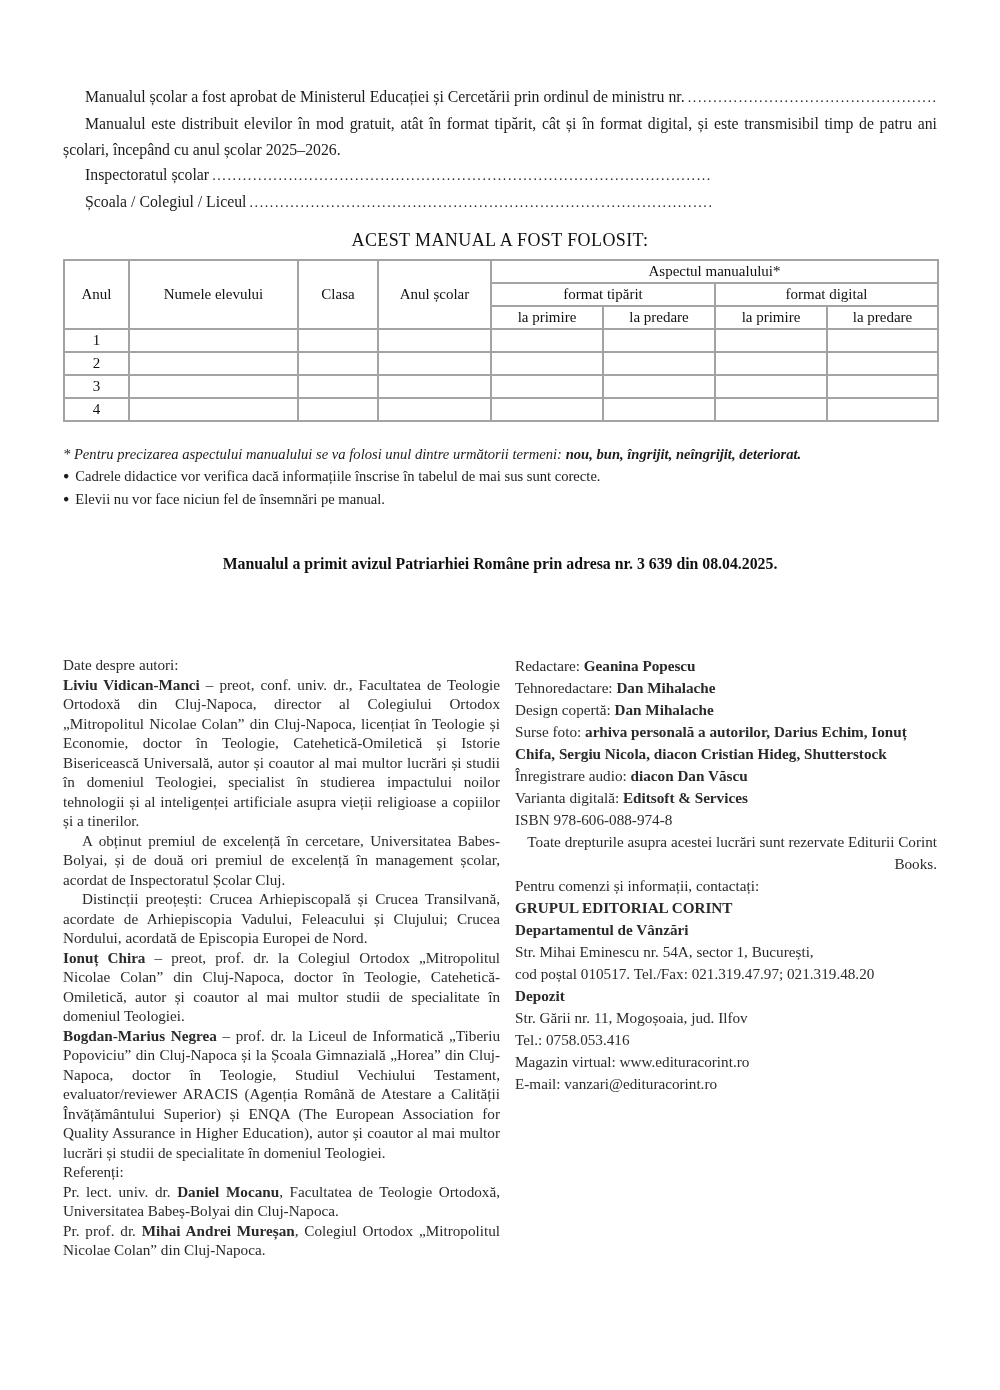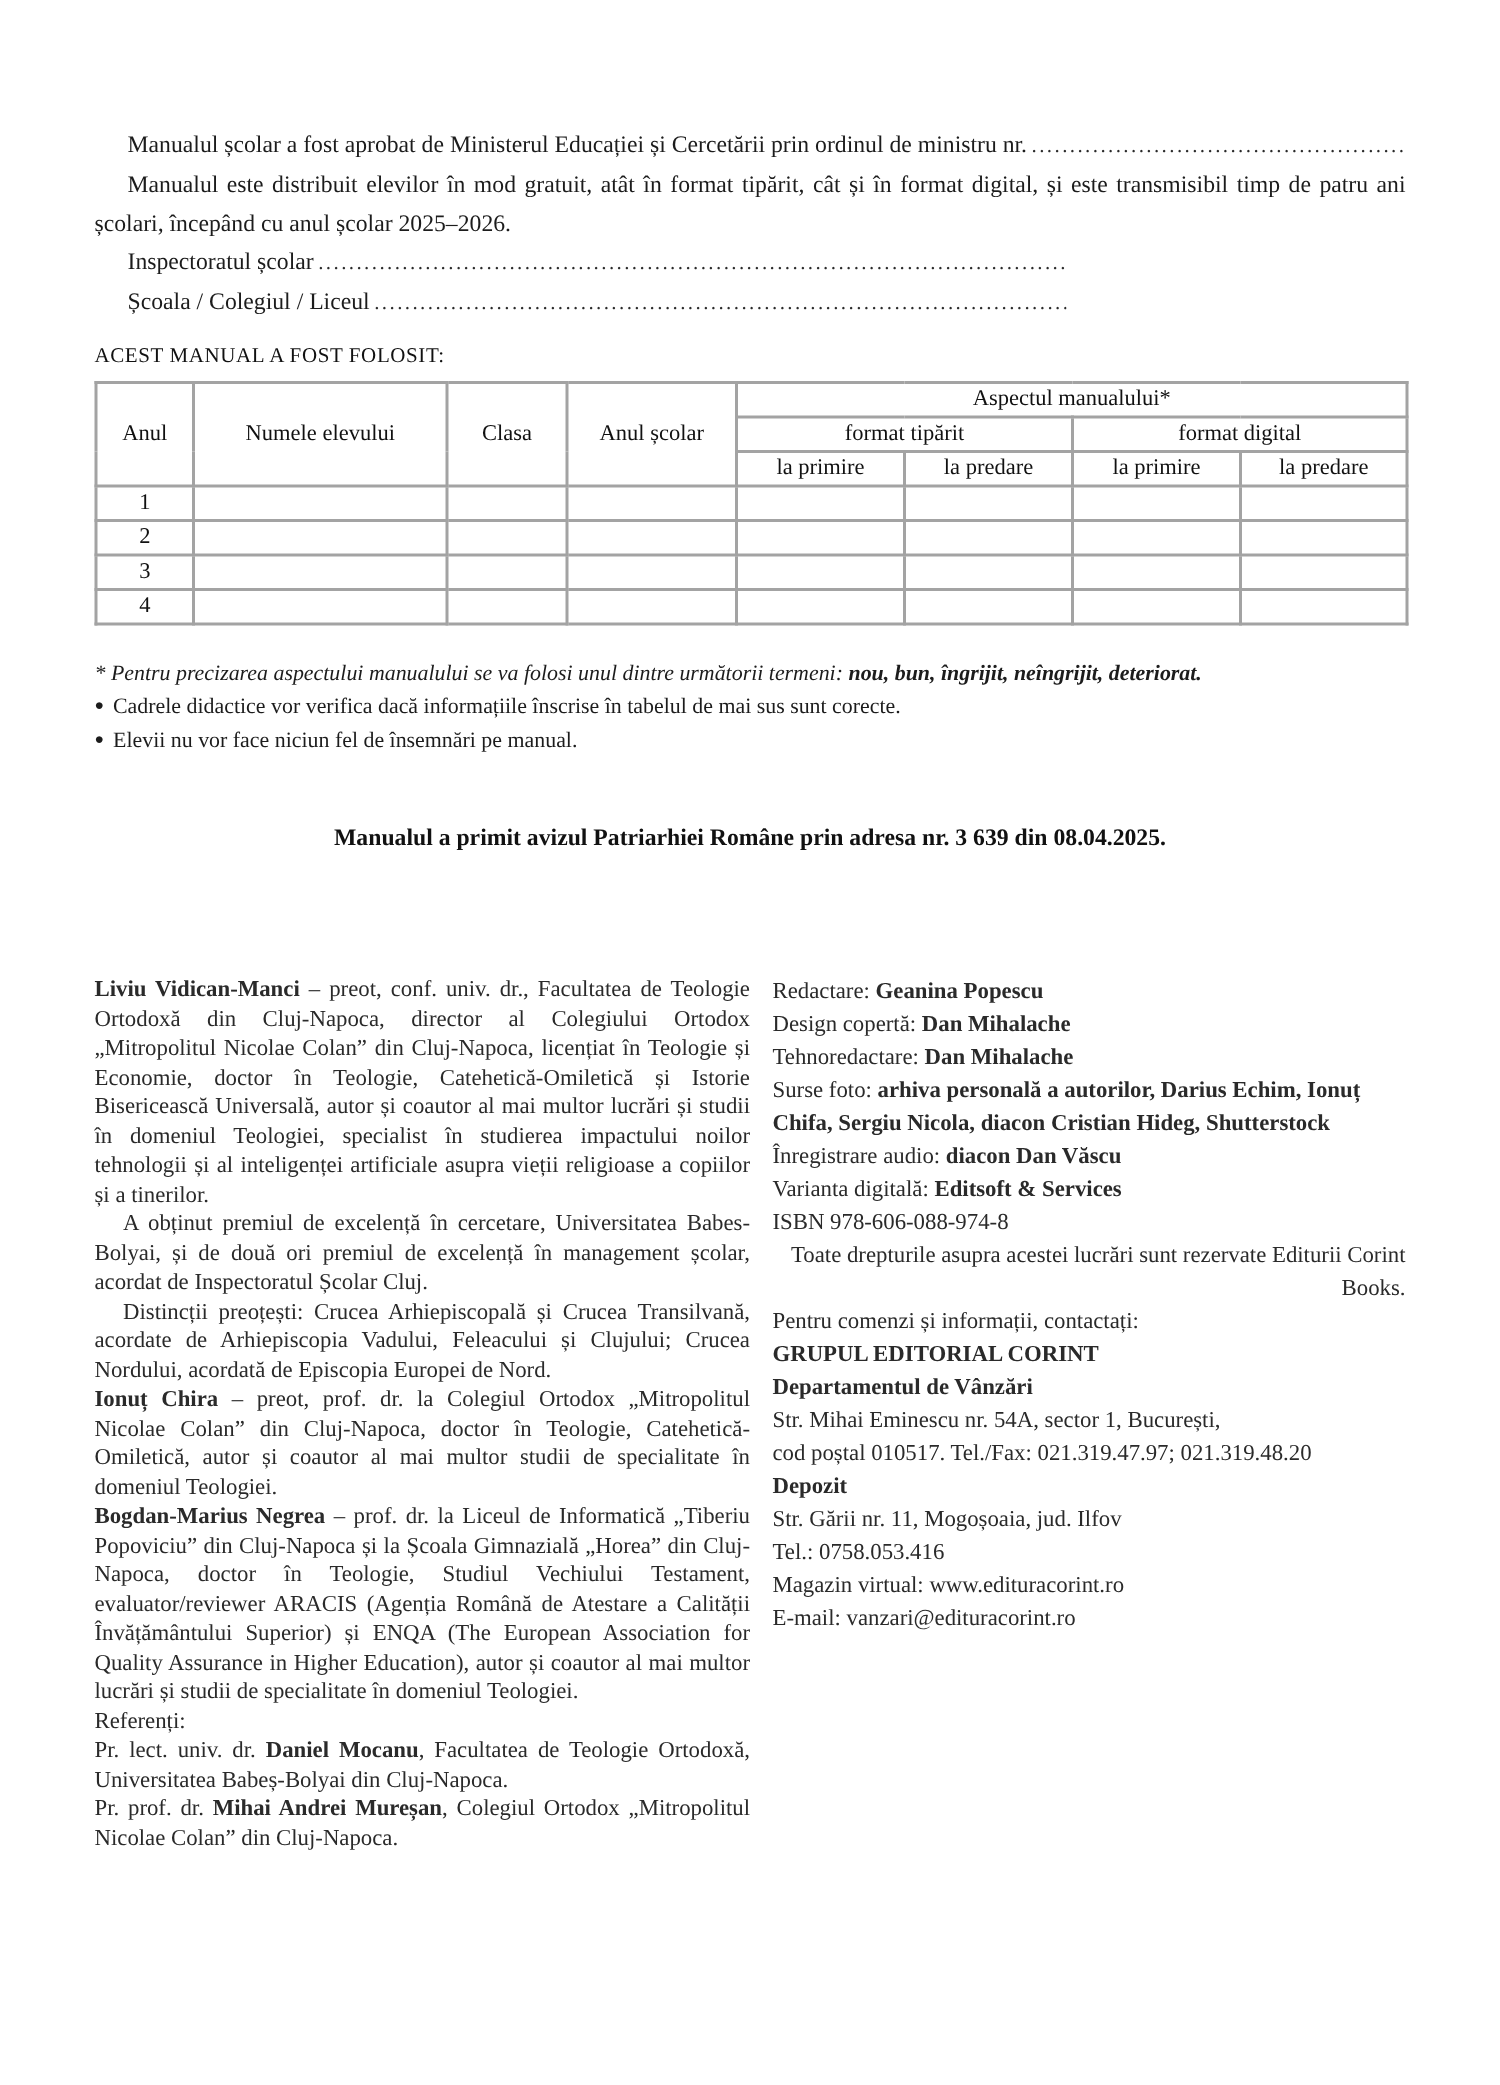--- a/index.html
+++ b/index.html
@@ -17,22 +17,22 @@
   .intro-line .lbl { white-space: nowrap; flex: 0 0 auto; padding-left: 22px; }
   .leader {
     flex: 1 1 auto; overflow: hidden; white-space: nowrap;
     letter-spacing: 1.6px; font-size: 14px; margin-left: 3px; color: #2a2a2a;
   }
   .intro-line.short { width: 648px; }
   .justify-par { margin: 0; text-align: justify; text-indent: 22px; }
 
   
   .table-title {
-    margin: 14px 0 0; font-weight: normal;
-    font-size: 14px; letter-spacing: 0.4px; color: #111; font-family: Liberation Serif, serif;
+    margin: 14px 0 0; text-align: center; font-weight: normal;
+    font-size: 18px; letter-spacing: 0.4px; color: #111; font-family: Liberation Serif, serif;
   }
   .usage-table {
     margin-top: 8px; width: 874px; border-collapse: collapse;
     table-layout: fixed; font-size: 15px; color: #111;
   }
   .usage-table th, .usage-table td {
     border: 2px solid #a3a3a3; font-weight: normal; text-align: center;
     vertical-align: middle; padding: 0 3px; height: 23px; overflow: hidden;
   }
 
@@ -176,34 +176,35 @@
     <p>
       <span class="bullet">●</span><span>Elevii nu vor face niciun fel de însemnări pe manual.</span>
     </p>
   </section>
 
   <p class="aviz">Manualul a primit avizul Patriarhiei Române prin adresa nr. 3 639 din 08.04.2025.</p>
 
   <div class="columns">
 
     <div class="col-left">
+      <p class="authors-heading">Date despre autori:</p>
       <p class="mt"><b>Liviu Vidican-Manci</b><span> – preot, conf. univ. dr., Facultatea de Teologie Ortodoxă din Cluj-Napoca, director al Colegiului Ortodox „Mitropolitul Nicolae Colan” din Cluj-Napoca, licențiat în Teologie și Economie, doctor în Teologie, Catehetică-Omiletică și Istorie Bisericească Universală, autor și coautor al mai multor lucrări și studii în domeniul Teologiei, specialist în studierea impactului noilor tehnologii și al inteligenței artificiale asupra vieții religioase a copiilor și a tinerilor.</span></p>
       <p class="p-cont">A obținut premiul de excelență în cercetare, Universitatea Babes-Bolyai, și de două ori premiul de excelență în management școlar, acordat de Inspectoratul Școlar Cluj.</p>
       <p class="p-cont">Distincții preoțești: Crucea Arhiepiscopală și Crucea Transilvană, acordate de Arhiepiscopia Vadului, Feleacului și Clujului; Crucea Nordului, acordată de Episcopia Europei de Nord.</p>
       <p class="mt"><b>Ionuț Chira</b><span> – preot, prof. dr. la Colegiul Ortodox „Mitropolitul Nicolae Colan” din Cluj-Napoca, doctor în Teologie, Catehetică-Omiletică, autor și coautor al mai multor studii de specialitate în domeniul Teologiei.</span></p>
       <p class="mt"><b>Bogdan-Marius Negrea</b><span> – prof. dr. la Liceul de Informatică „Tiberiu Popoviciu” din Cluj-Napoca și la Școala Gimnazială „Horea” din Cluj-Napoca, doctor în Teologie, Studiul Vechiului Testament, evaluator/reviewer ARACIS (Agenția Română de Atestare a Calității Învățământului Superior) și ENQA (The European Association for Quality Assurance in Higher Education), autor și coautor al mai multor lucrări și studii de specialitate în domeniul Teologiei.</span></p>
       <p class="mt">Referenți:</p>
       <p class="mt"><span>Pr. lect. univ. dr. </span><b>Daniel Mocanu</b><span>, Facultatea de Teologie Ortodoxă, Universitatea Babeș-Bolyai din Cluj-Napoca.</span></p>
       <p class="mt"><span>Pr. prof. dr. </span><b>Mihai Andrei Mureșan</b><span>, Colegiul Ortodox „Mitropolitul Nicolae Colan” din Cluj-Napoca.</span></p>
     </div>
 
     <div class="col-right">
       <div><span>Redactare: </span><b>Geanina Popescu</b></div>
+      <div><span>Tehnoredactare: </span><b>Dan Mihalache</b></div>
       <div><span>Design copertă: </span><b>Dan Mihalache</b></div>
-      <div><span>Tehnoredactare: </span><b>Dan Mihalache</b></div>
       <div><span>Surse foto: </span><b>arhiva personală a autorilor, Darius Echim, Ionuț Chifa, Sergiu Nicola, diacon Cristian Hideg, Shutterstock</b></div>
       <div><span>Înregistrare audio: </span><b>diacon Dan Văscu</b></div>
       <div><span>Varianta digitală: </span><b>Editsoft &amp; Services</b></div>
 
       <div class="isbn-line">ISBN 978-606-088-974-8</div>
 
       <p class="rights-par">Toate drepturile asupra acestei lucrări sunt rezervate Editurii Corint Books.</p>
 
       <div class="contact-block">
         <div>Pentru comenzi și informații, contactați:</div>

